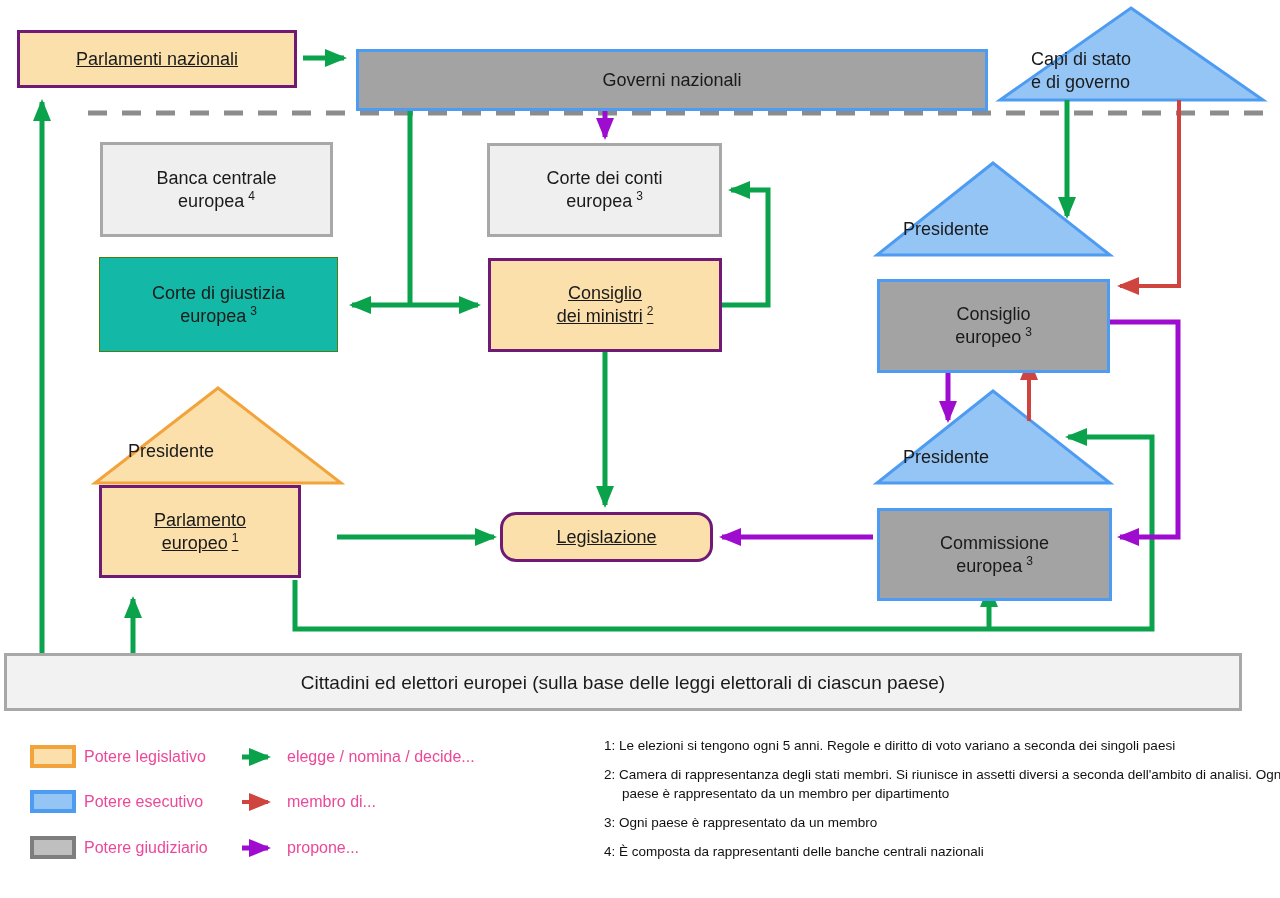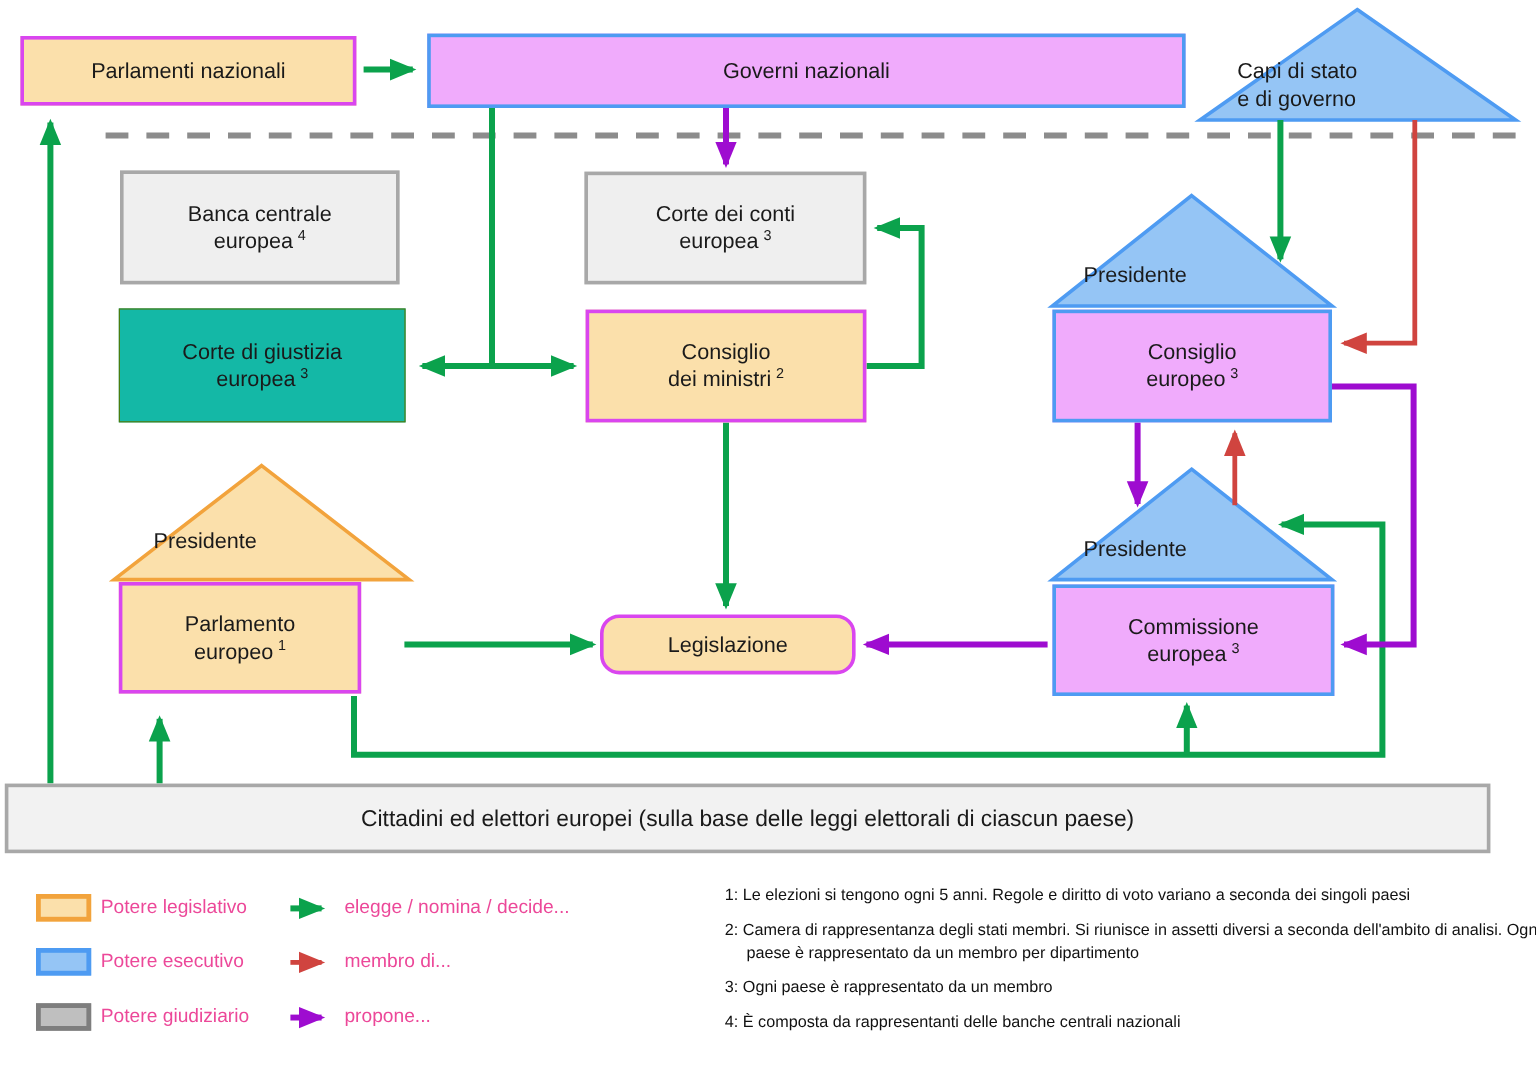--- a/index.html
+++ b/index.html
@@ -1,22 +1,22 @@
 <!DOCTYPE html>
 <html><head>
 <meta charset="utf-8">
 <style>
   html,body{margin:0;padding:0;background:#fff;}
   .stage{position:relative;width:1280px;height:898px;background:#fff;overflow:hidden;
          font-family:"Liberation Sans",sans-serif;color:#1a1a1a;}
   .overlay{position:absolute;left:0;top:0;width:1280px;height:898px;pointer-events:none;}
   .box{position:absolute;display:flex;align-items:center;justify-content:center;
        text-align:center;box-sizing:border-box;font-size:18px;line-height:23px;}
-  .orange{background:#FBE0AB;border:3px solid #d946ef;}
-  .blue{background:#f0abfc;border:3px solid #4E9BF2;}
+  .orange{background:#FBE0AB;border:3px solid #701a75;text-decoration:underline;}
+  .blue{background:#a3a3a3;border:3px solid #4E9BF2;margin-top:21px;}
   .gray-dark{background:#14b8a6;border:1px solid #4d7c0f;}
   .gray-light{background:#EFEFEF;border:3px solid #A8A8A8;}
   .cittadini{background:#F2F2F2;border:3px solid #A8A8A8;font-size:19px;}
   .rounded{border-radius:16px;}
   .lbl sup{font-size:12px;line-height:0;margin-left:4px;}
   .tri-label{position:absolute;text-align:left;font-size:18px;line-height:23px;white-space:nowrap;}
   
   .lg{stroke:#0BA24C;stroke-width:5;fill:none;}
   .lr{stroke:#D0443F;stroke-width:4;fill:none;}
   .lp{stroke:#9E0CD0;stroke-width:5;fill:none;}

